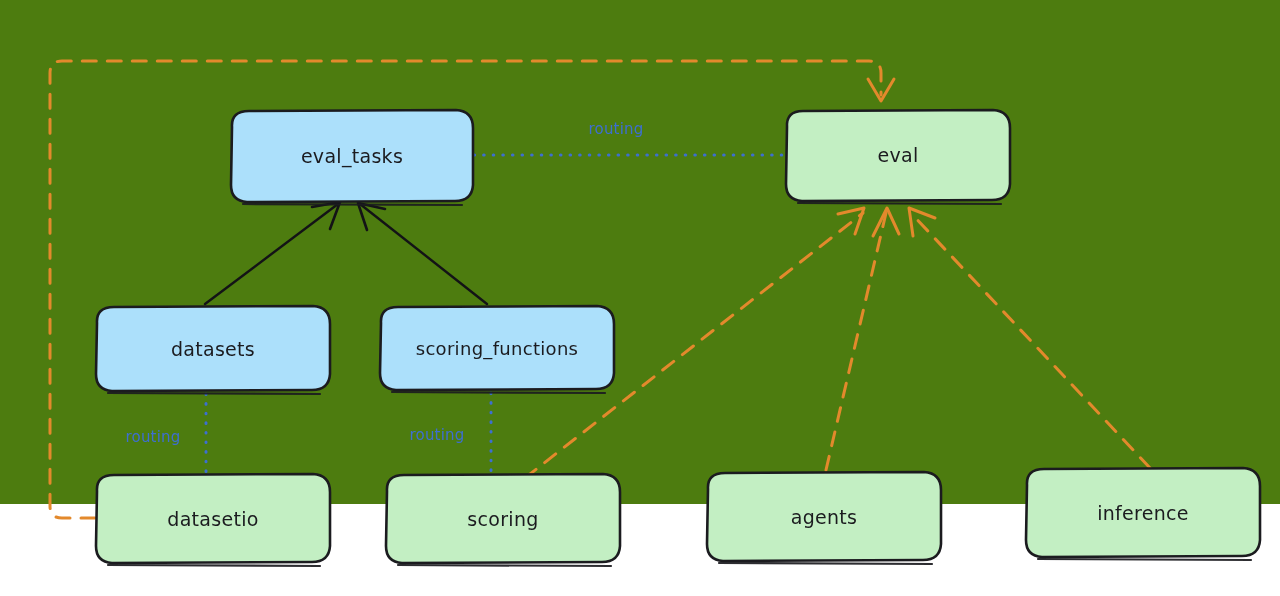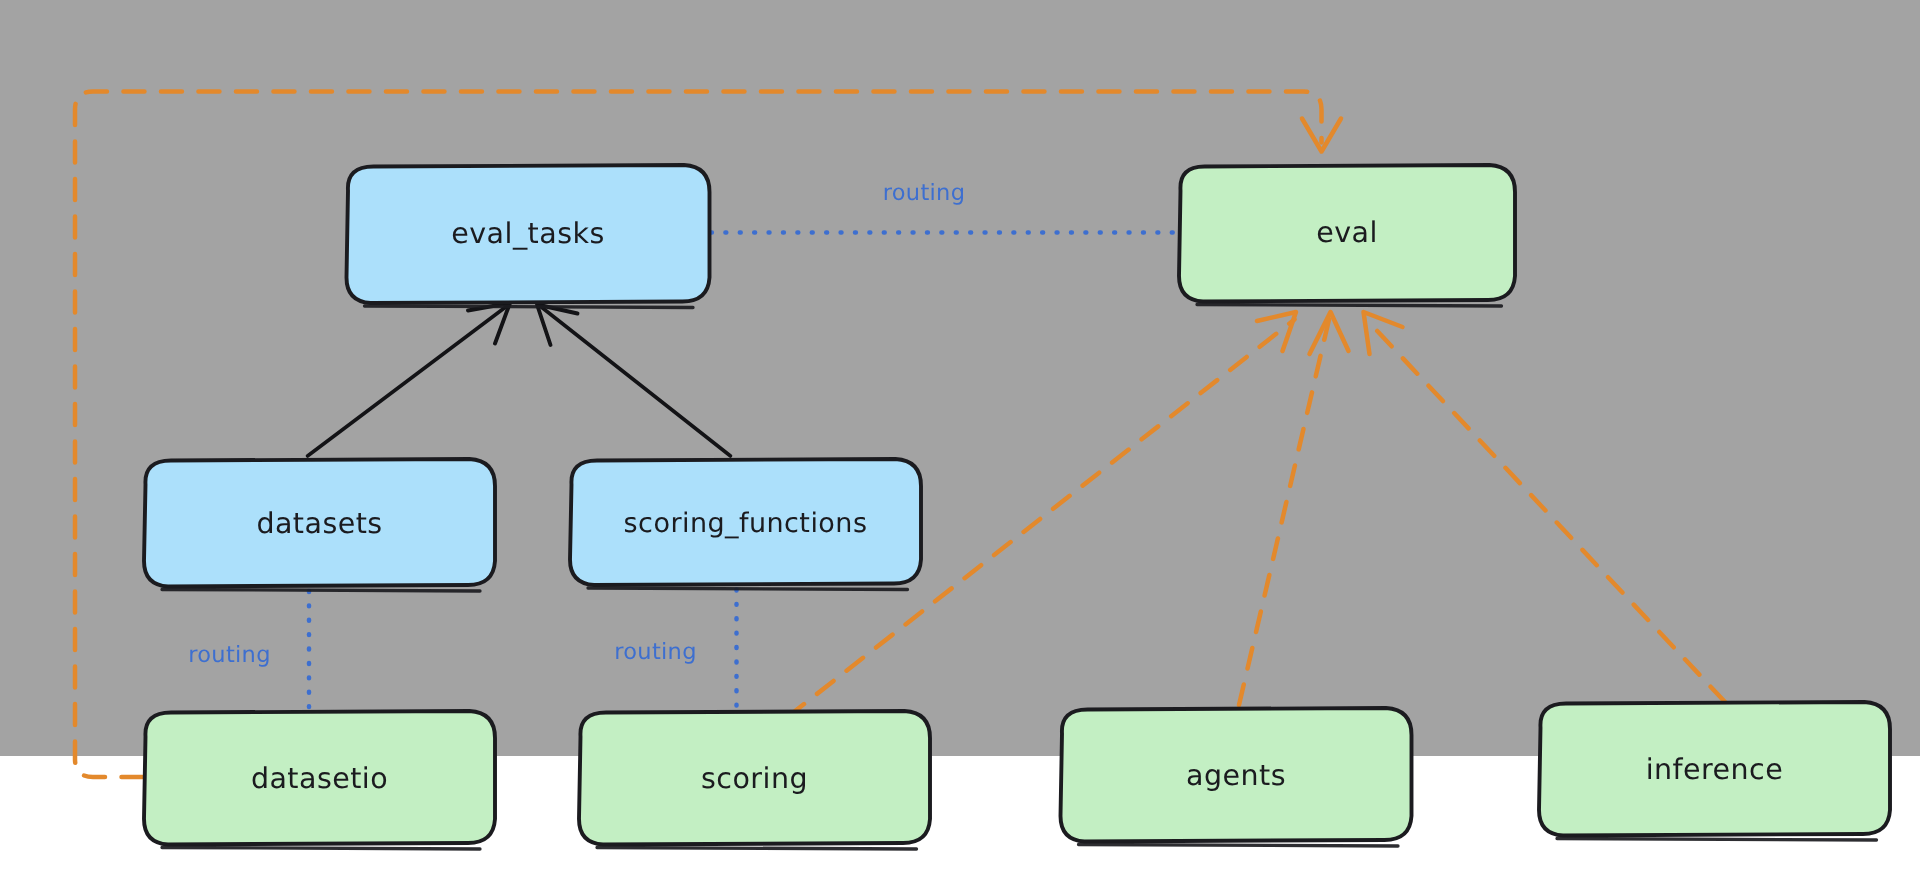--- a/index.html
+++ b/index.html
@@ -11,21 +11,21 @@
   body {
     width: 1280px;
     height: 596px;
     overflow: hidden;
     font-family: "DejaVu Sans", sans-serif;
   }
   #diagram-canvas {
     position: relative;
     width: 1280px;
     height: 504px;
-    background: #a3a3a3;
+    background: #4d7c0f;
   }
   svg.diagram-svg {
     position: absolute;
     top: 0;
     left: 0;
     width: 1280px;
     height: 596px;
   }
   .node-label {
     font-family: "DejaVu Sans", sans-serif;

